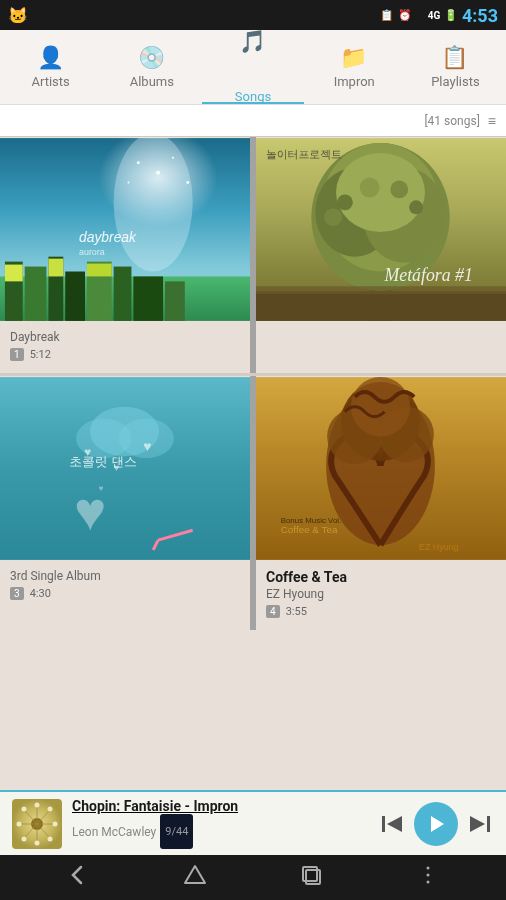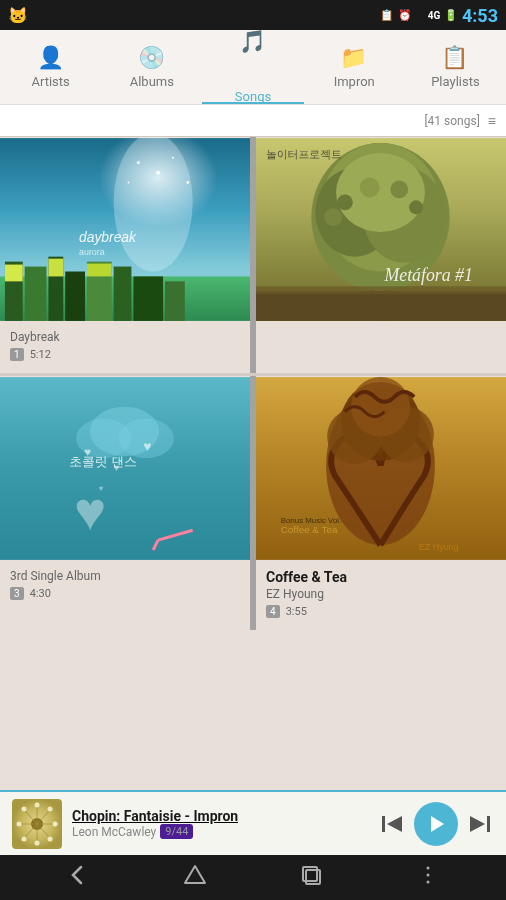--- a/index.html
+++ b/index.html
@@ -166,22 +166,22 @@
       overflow: hidden;
       text-overflow: ellipsis;
     }
     .now-playing-artist {
       font-size: 12px;
       color: #888;
     }
     .now-playing-track {
       font-size: 11px;
       color: #999;
-      background: #4c1d95;
-      padding: 1px 5px;
+      background: #0f172a;
+      padding: 11px 5px;
       border-radius: 3px;
       margin-left: 4px;
     }
     .now-playing-controls {
       display: flex;
       align-items: center;
       gap: 8px;
     }
     .ctrl-btn {
       cursor: pointer;

